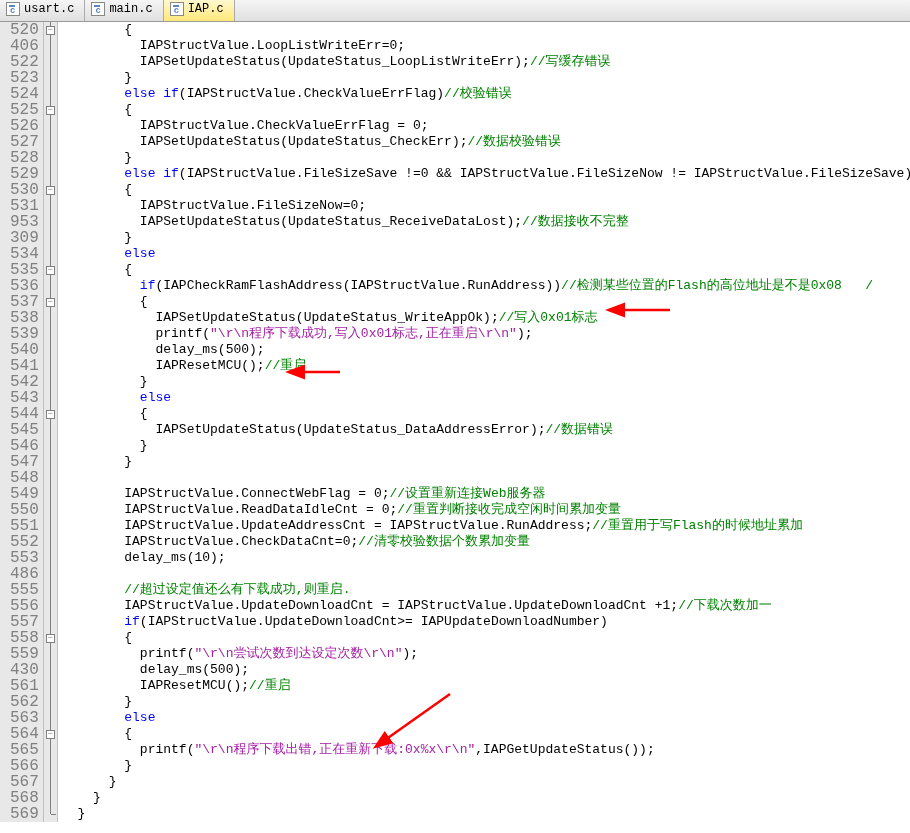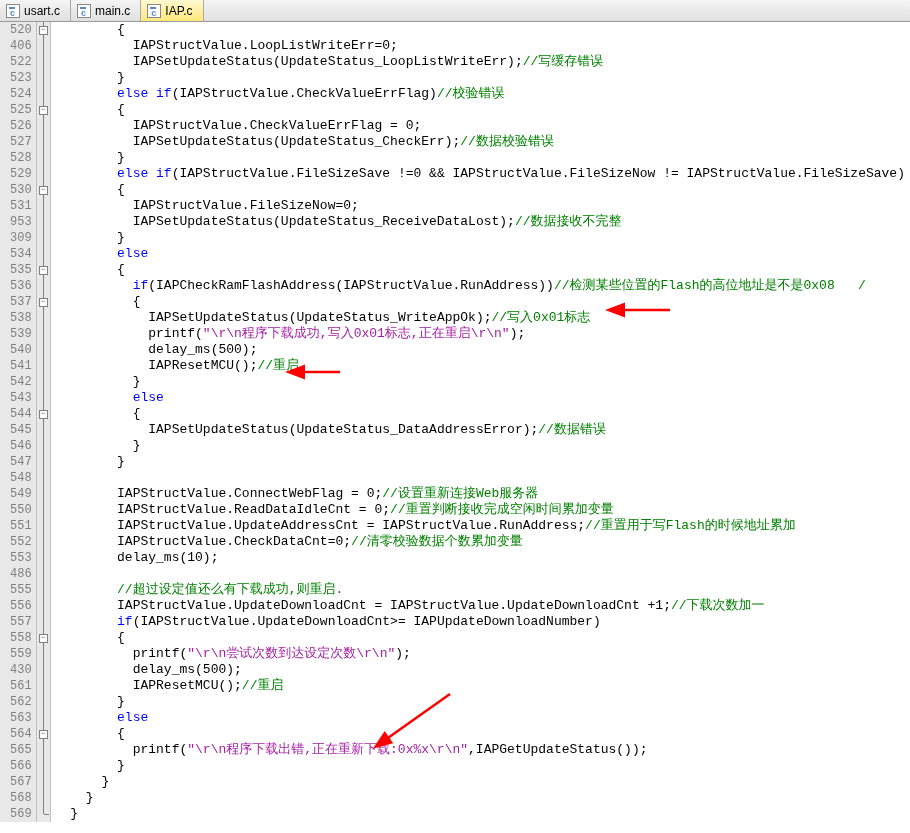--- a/index.html
+++ b/index.html
@@ -1,26 +1,26 @@
 <!DOCTYPE html>
 <html><head>
 <meta charset="utf-8">
 <style>
 * { margin:0; padding:0; box-sizing:border-box; }
 body { font-family: Consolas, "Courier New", monospace; font-size:13px; background:#fff; }
 .tab-bar { display:flex; background:#e8e8e8; border-bottom:1px solid #999; height:22px; }
-.tab { display:flex; align-items:center; padding:2px 10px 2px 6px; border-right:1px solid #aaa; background:linear-gradient(#f5f5f5,#e0e0e0); font-family:Liberation Sans, sans-serif; font-size:12px; cursor:pointer; }
+.tab { display:flex; padding:2px 10px 2px 6px; border-right:1px solid #aaa; background:linear-gradient(#f5f5f5,#e0e0e0); font-family:Liberation Mono, monospace; font-size:12px; cursor:pointer; }
 .tab.active { background:linear-gradient(#fff8d0,#ffe87a); }
 .tab-icon { width:14px; height:14px; margin-right:4px; border:1px solid #888; background:#fff; position:relative; }
 .tab-icon::before { content:""; position:absolute; top:2px; left:2px; width:6px; height:2px; background:#5c87c7; }
 .tab-icon.cfile::after { content:"c"; position:absolute; top:3px; left:3px; font-size:9px; color:#5c87c7; font-weight:bold; }
 .tabs-rest { flex:1; background:linear-gradient(#f5f5f5,#e0e0e0); }
 .editor { display:flex; }
 .gutter { background:#e8e8e8; border-right:1px solid #c0c0c0; user-select:none; }
-.ln { color:#808080; padding:0 4px 0 10px; height:16px; line-height:16px; font-size:12px; }
+.ln { color:#808080; padding:0 4px 0 10px; height:16px; line-height:16px; font-size:16px; }
 .fold { width:14px; background:#e8e8e8; border-right:1px solid #c0c0c0; user-select:none; }
 .fold div { height:16px; display:flex; justify-content:center; align-items:center; position:relative; }
 .fold .vline::before { content:""; width:1px; height:16px; background:#808080; position:absolute; }
 .fold .end::before { content:""; width:1px; height:8px; background:#808080; position:absolute; top:0; }
 .fold .end::after { content:""; width:5px; height:1px; background:#808080; position:absolute; top:8px; left:7px; }
 .fold .box { width:9px; height:9px; border:1px solid #808080; background:#fff; font-size:9px; line-height:7px; text-align:center; color:#808080; z-index:1; }
 .code { flex:1; padding-left:4px; white-space:pre; overflow:hidden; }
 .codeline { height:16px; line-height:16px; }
 .kw { color:#0000ff; }
 .num { color:#000; }

